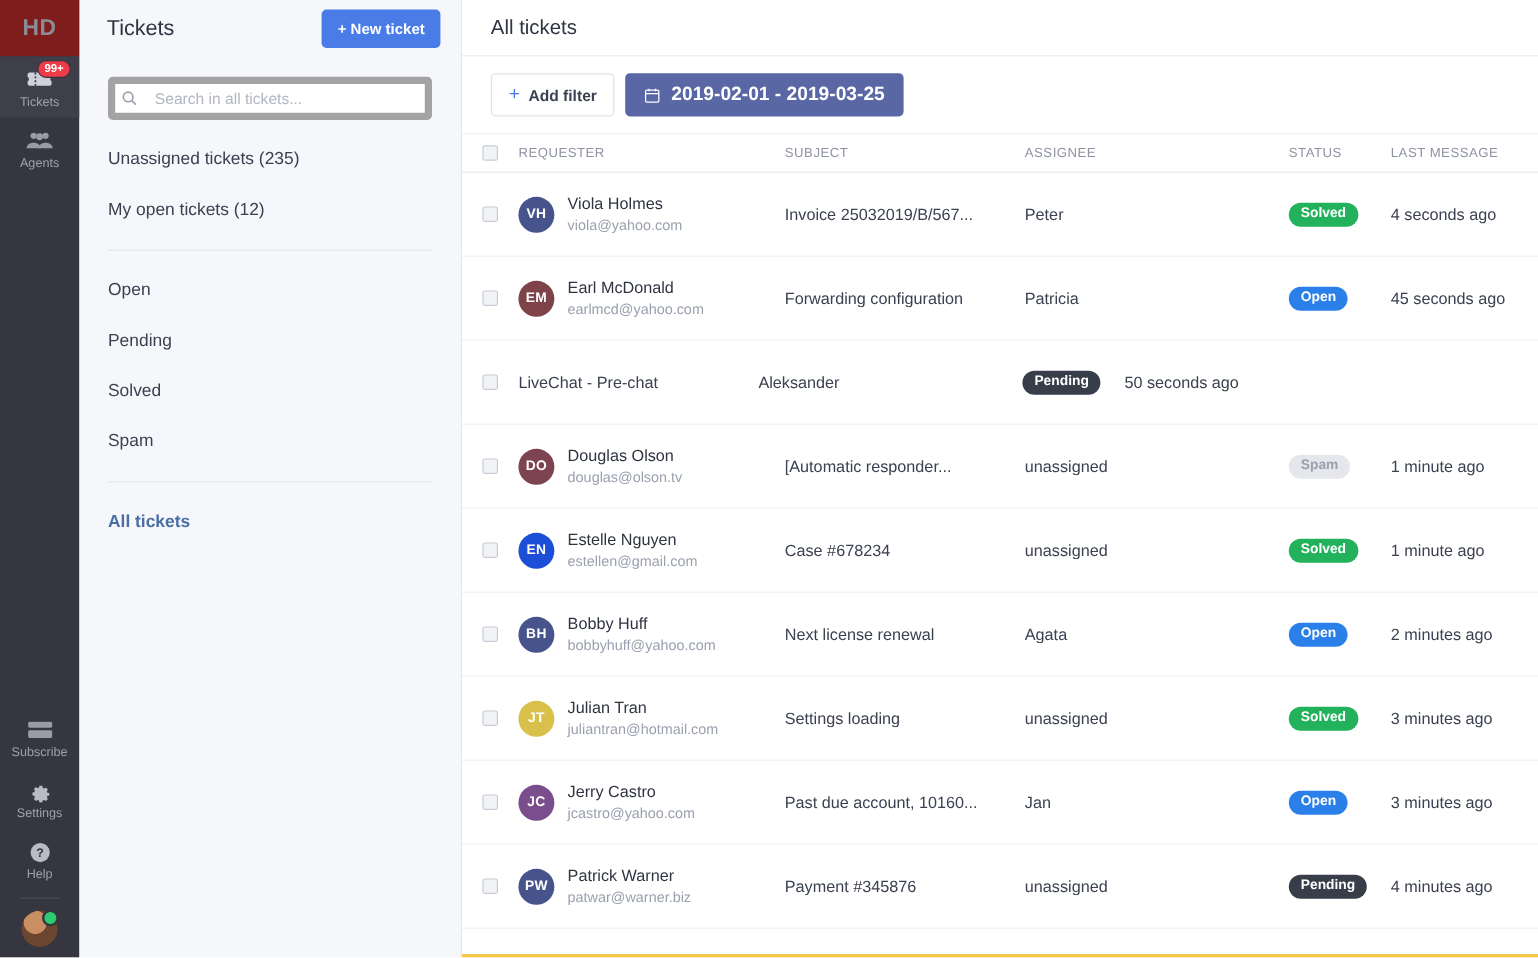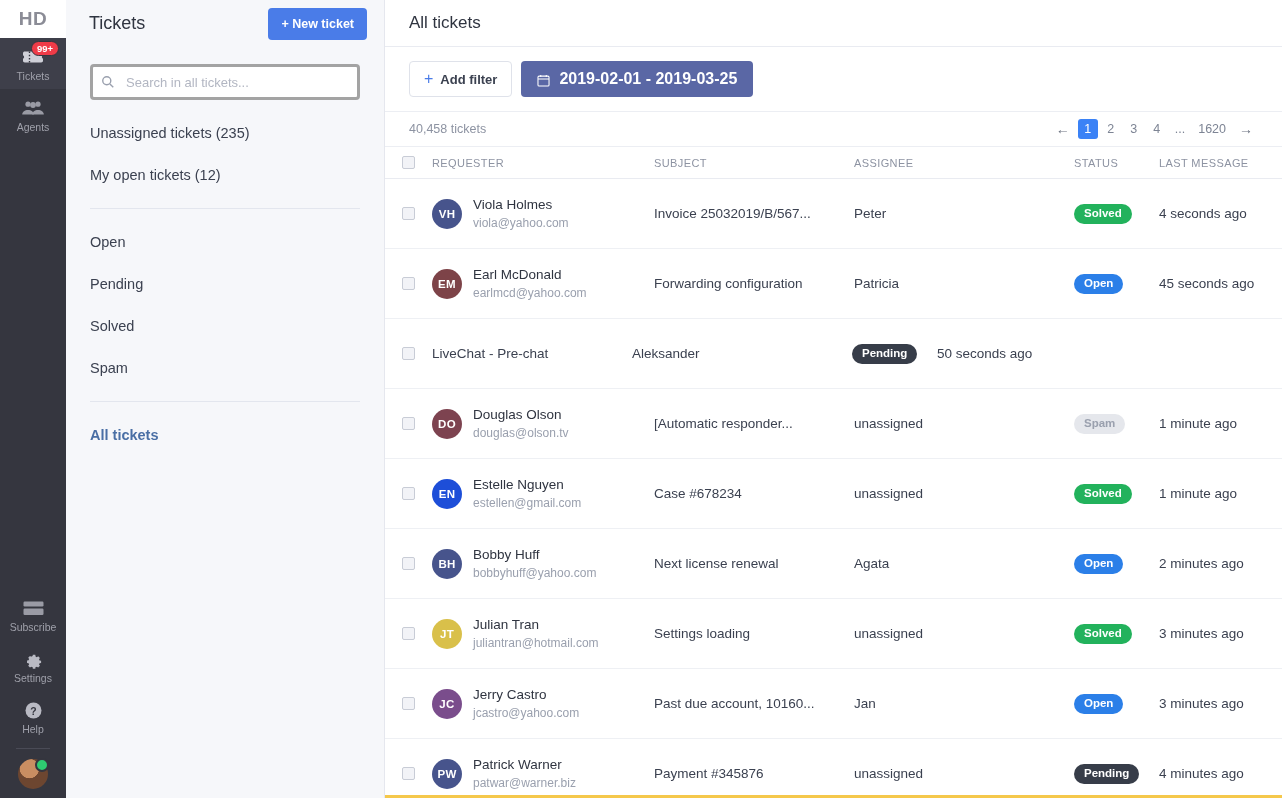--- a/index.html
+++ b/index.html
@@ -13,25 +13,25 @@
   .app { display: flex; width: 1282px; height: 798px; }
 
   
   .rail {
     width: 66px; flex: 0 0 66px;
     background: #35363f;
     display: flex; flex-direction: column; align-items: center;
     position: relative;
   }
   .rail-logo {
-    height: 38px; width: 100%;
+    height: 47px; width: 100%;
     display: flex; align-items: center; justify-content: center;
     font-size: 19px; font-weight: bold; color: #8b8c96;
     letter-spacing: .5px;
-    background: #ffffff;
+    background: #7f1d1d;
   }
   .rail-item {
     width: 66px; padding: 9px 0 7px;
     display: flex; flex-direction: column; align-items: center; gap: 3px;
     color: #9a9ba5; cursor: pointer; position: relative;
   }
   .rail-item.active { background: #3e3f4a; }
   .rail-item .ri-label { font-size: 10.5px; color: #9fa0aa; }
   .rail-icon { position: relative; width: 26px; height: 20px; display:flex; align-items:center; justify-content:center;}
   .rail-icon svg { display:block; }
@@ -73,21 +73,21 @@
     background: #4a7ce8; color: #fff;
     font-size: 12.5px; font-weight: bold;
     border: none; border-radius: 4px;
     padding: 9px 13px; cursor: pointer;
     white-space: nowrap;
   }
   .panel-body { padding: 17px 24px 0 24px; }
   .search-wrap { position: relative; }
   .search-input {
     width: 100%; height: 36px;
-    border: 3px solid #a3a3a3; border-radius: 4px;
+    border: 6px solid #a3a3a3; border-radius: 4px;
     background: #fff; padding: 0 10px 0 33px;
     font-size: 13px; color: #2f3440;
     font-family: inherit; outline: none;
   }
   .search-input::placeholder { color: #b2b6c2; }
   .search-icon {
     position: absolute; left: 11px; top: 50%; transform: translateY(-50%);
     width: 14px; height: 14px; color: #9aa0ae;
   }
   .nav-list { margin-top: 12px; }
@@ -319,33 +319,20 @@
         <span class="cal-icon">
           <svg width="13" height="13" viewBox="0 0 16 16" fill="none" stroke="#ffffff" stroke-width="1.3">
             <rect x="1.2" y="2.6" width="13.6" height="12.2" rx="1.4"></rect>
             <path d="M1.2 6.2h13.6M4.6 1.2v2.6M11.4 1.2v2.6"></path>
           </svg>
         </span>
         <span>2019-02-01 - 2019-03-25</span>
       </button>
     </div>
 
-    <div class="count-bar">
-      <div class="ticket-count">40,458 tickets</div>
-      <div class="pager">
-        <a class="pg arrow">←</a>
-        <a class="pg active">1</a>
-        <a class="pg">2</a>
-        <a class="pg">3</a>
-        <a class="pg">4</a>
-        <span class="pg dots">...</span>
-        <a class="pg">1620</a>
-        <a class="pg arrow">→</a>
-      </div>
-    </div>
 
     <div class="thead">
       <div class="c-check">
         <span class="chk"></span>
       </div>
       <div class="th c-req">REQUESTER</div>
       <div class="th c-sub">SUBJECT</div>
       <div class="th c-asg">ASSIGNEE</div>
       <div class="th c-sta">STATUS</div>
       <div class="th c-msg">LAST MESSAGE</div>

